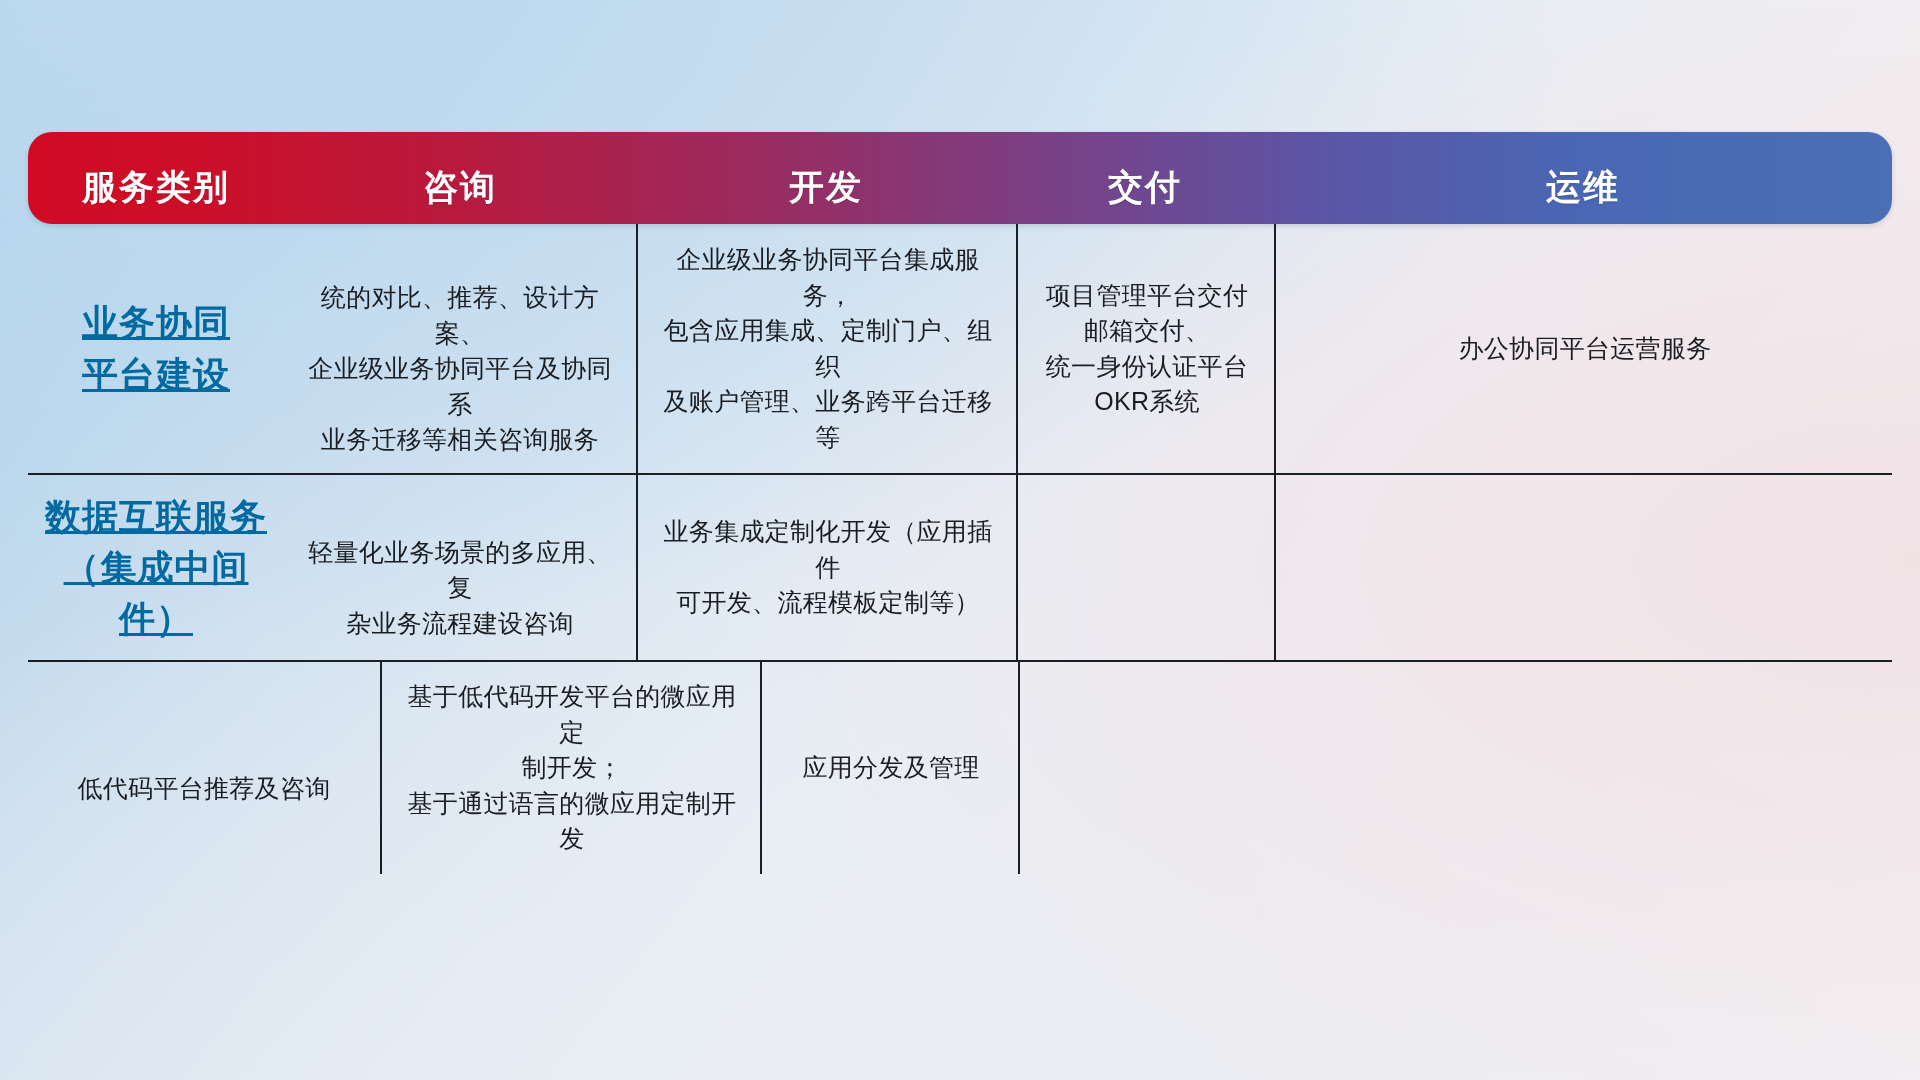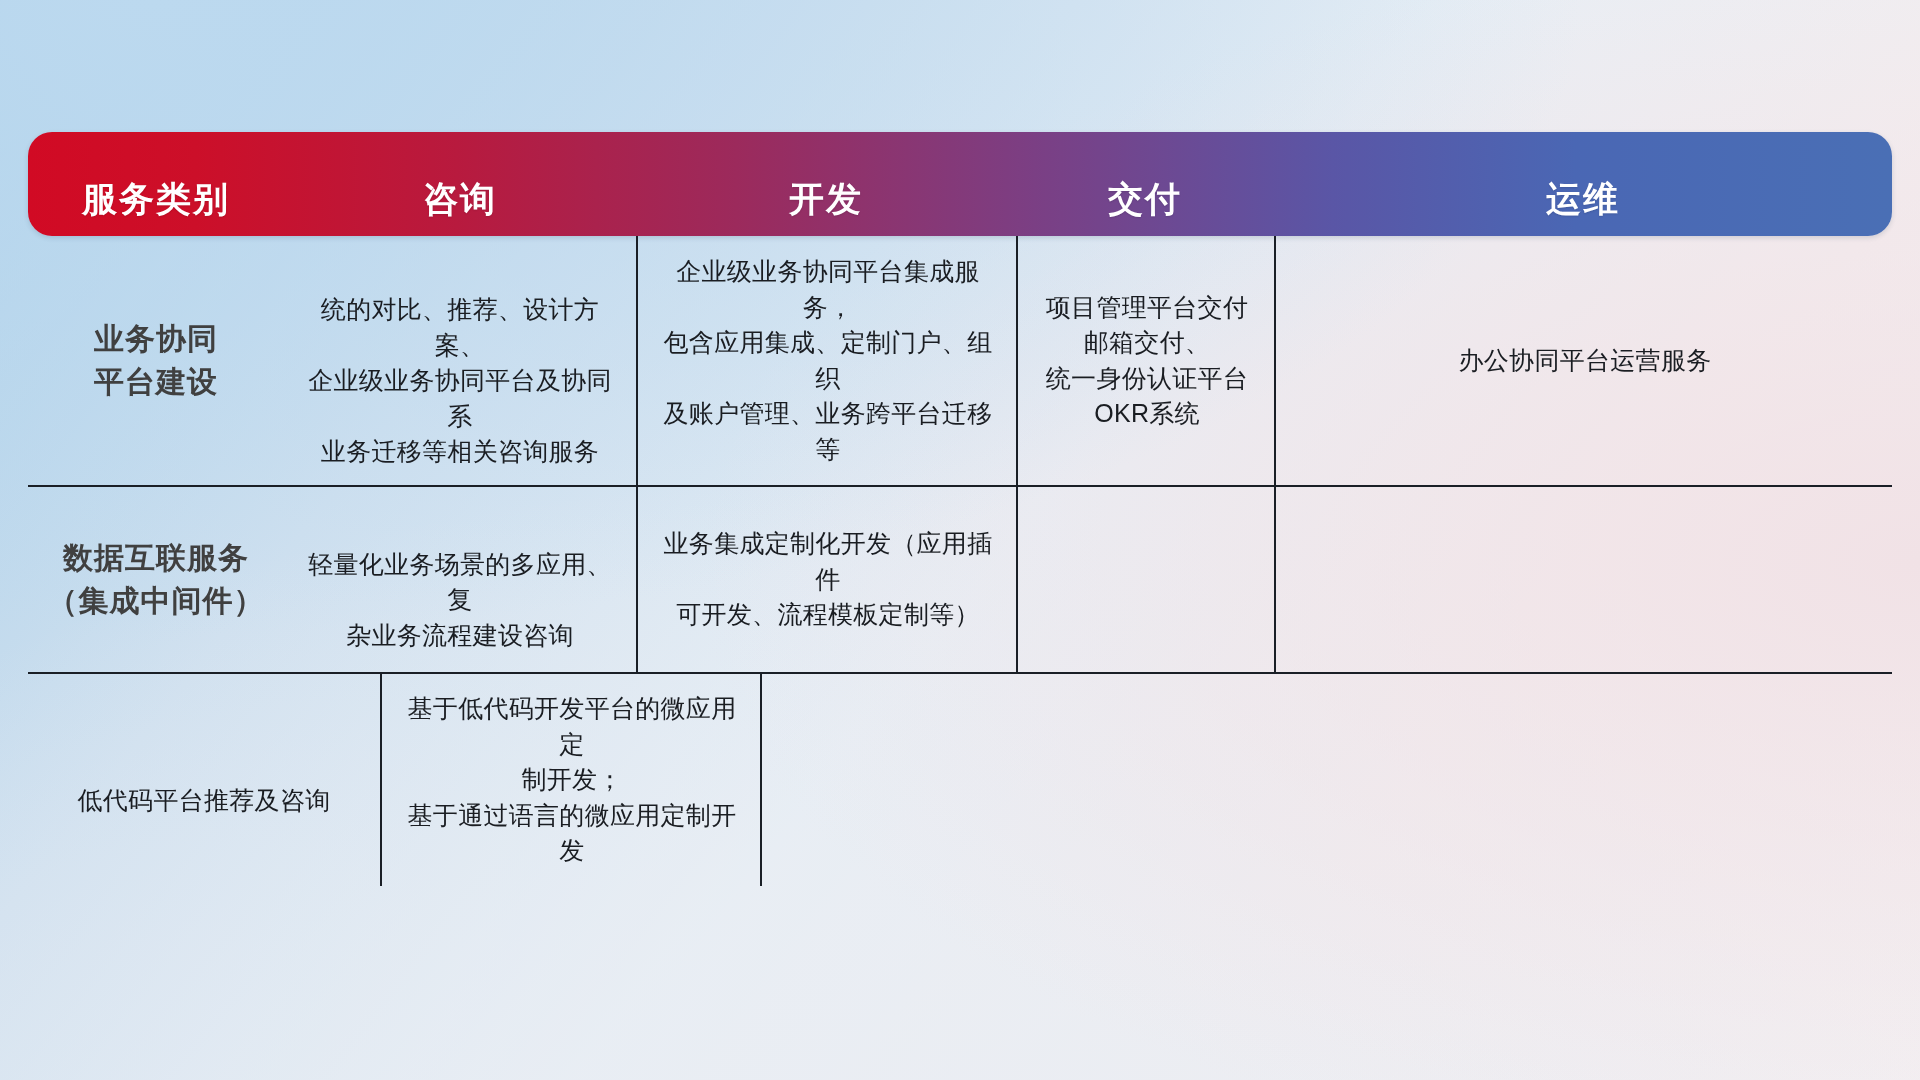--- a/index.html
+++ b/index.html
@@ -16,21 +16,21 @@
   .stage{position:relative;width:1920px;height:1080px;}
 
   
   .table-wrap{
     position:absolute;left:28px;top:132px;width:1864px;
   }
 
   
   .thead{
     display:flex;
-    height:104px;
+    height:92px;
     border-radius:24px;
     overflow:hidden;
     background:linear-gradient(90deg,
         #d10a24 0%,
         #cc0f29 9%,
         #b81a3e 23%,
         #9c2a5c 38%,
         #7b3f84 54%,
         #5a56a6 70%,
         #4a67b4 83%,
@@ -62,25 +62,26 @@
     padding:6px 14px;
     text-align:center;
     color:#1a1d22;
     font-size:25px;
     line-height:1.42;
     letter-spacing:.3px;
   }
   .td.vsep{border-left:2.5px solid #1a1f26;padding-left:16px;}
 
   .rowlabel{
-    color:#404040;
+    color:#0369a1;
     font-weight:bold;
-    font-size:30px;
+    font-size:36px;
     line-height:1.42;
     letter-spacing:1px;
+    text-decoration:underline;
   }
 
   
   .c1{width:256px;}
   .c2{width:352px;margin-top:41px;}
   .c3{width:380px;}
   .c4{width:258px;}
   .c5{width:618px;}
 
   .cellline{display:block;}
@@ -174,20 +175,25 @@
               <span class="cellline">低代码平台推荐及咨询</span>
             </div>
         </div>
         <div class="td c3 vsep">
           <div>
               <span class="cellline">基于低代码开发平台的微应用定</span>
               <span class="cellline">制开发；</span>
               <span class="cellline">基于通过语言的微应用定制开发</span>
             </div>
         </div>
+        <div class="td c4 vsep">
+          <div>
+              <span class="cellline">应用分发及管理</span>
+            </div>
+        </div>
         <div class="td c5 vsep">
           <div>
               <span class="cellline"></span>
             </div>
         </div>
       </div>
 
     </div>
   </div>
 </div>

